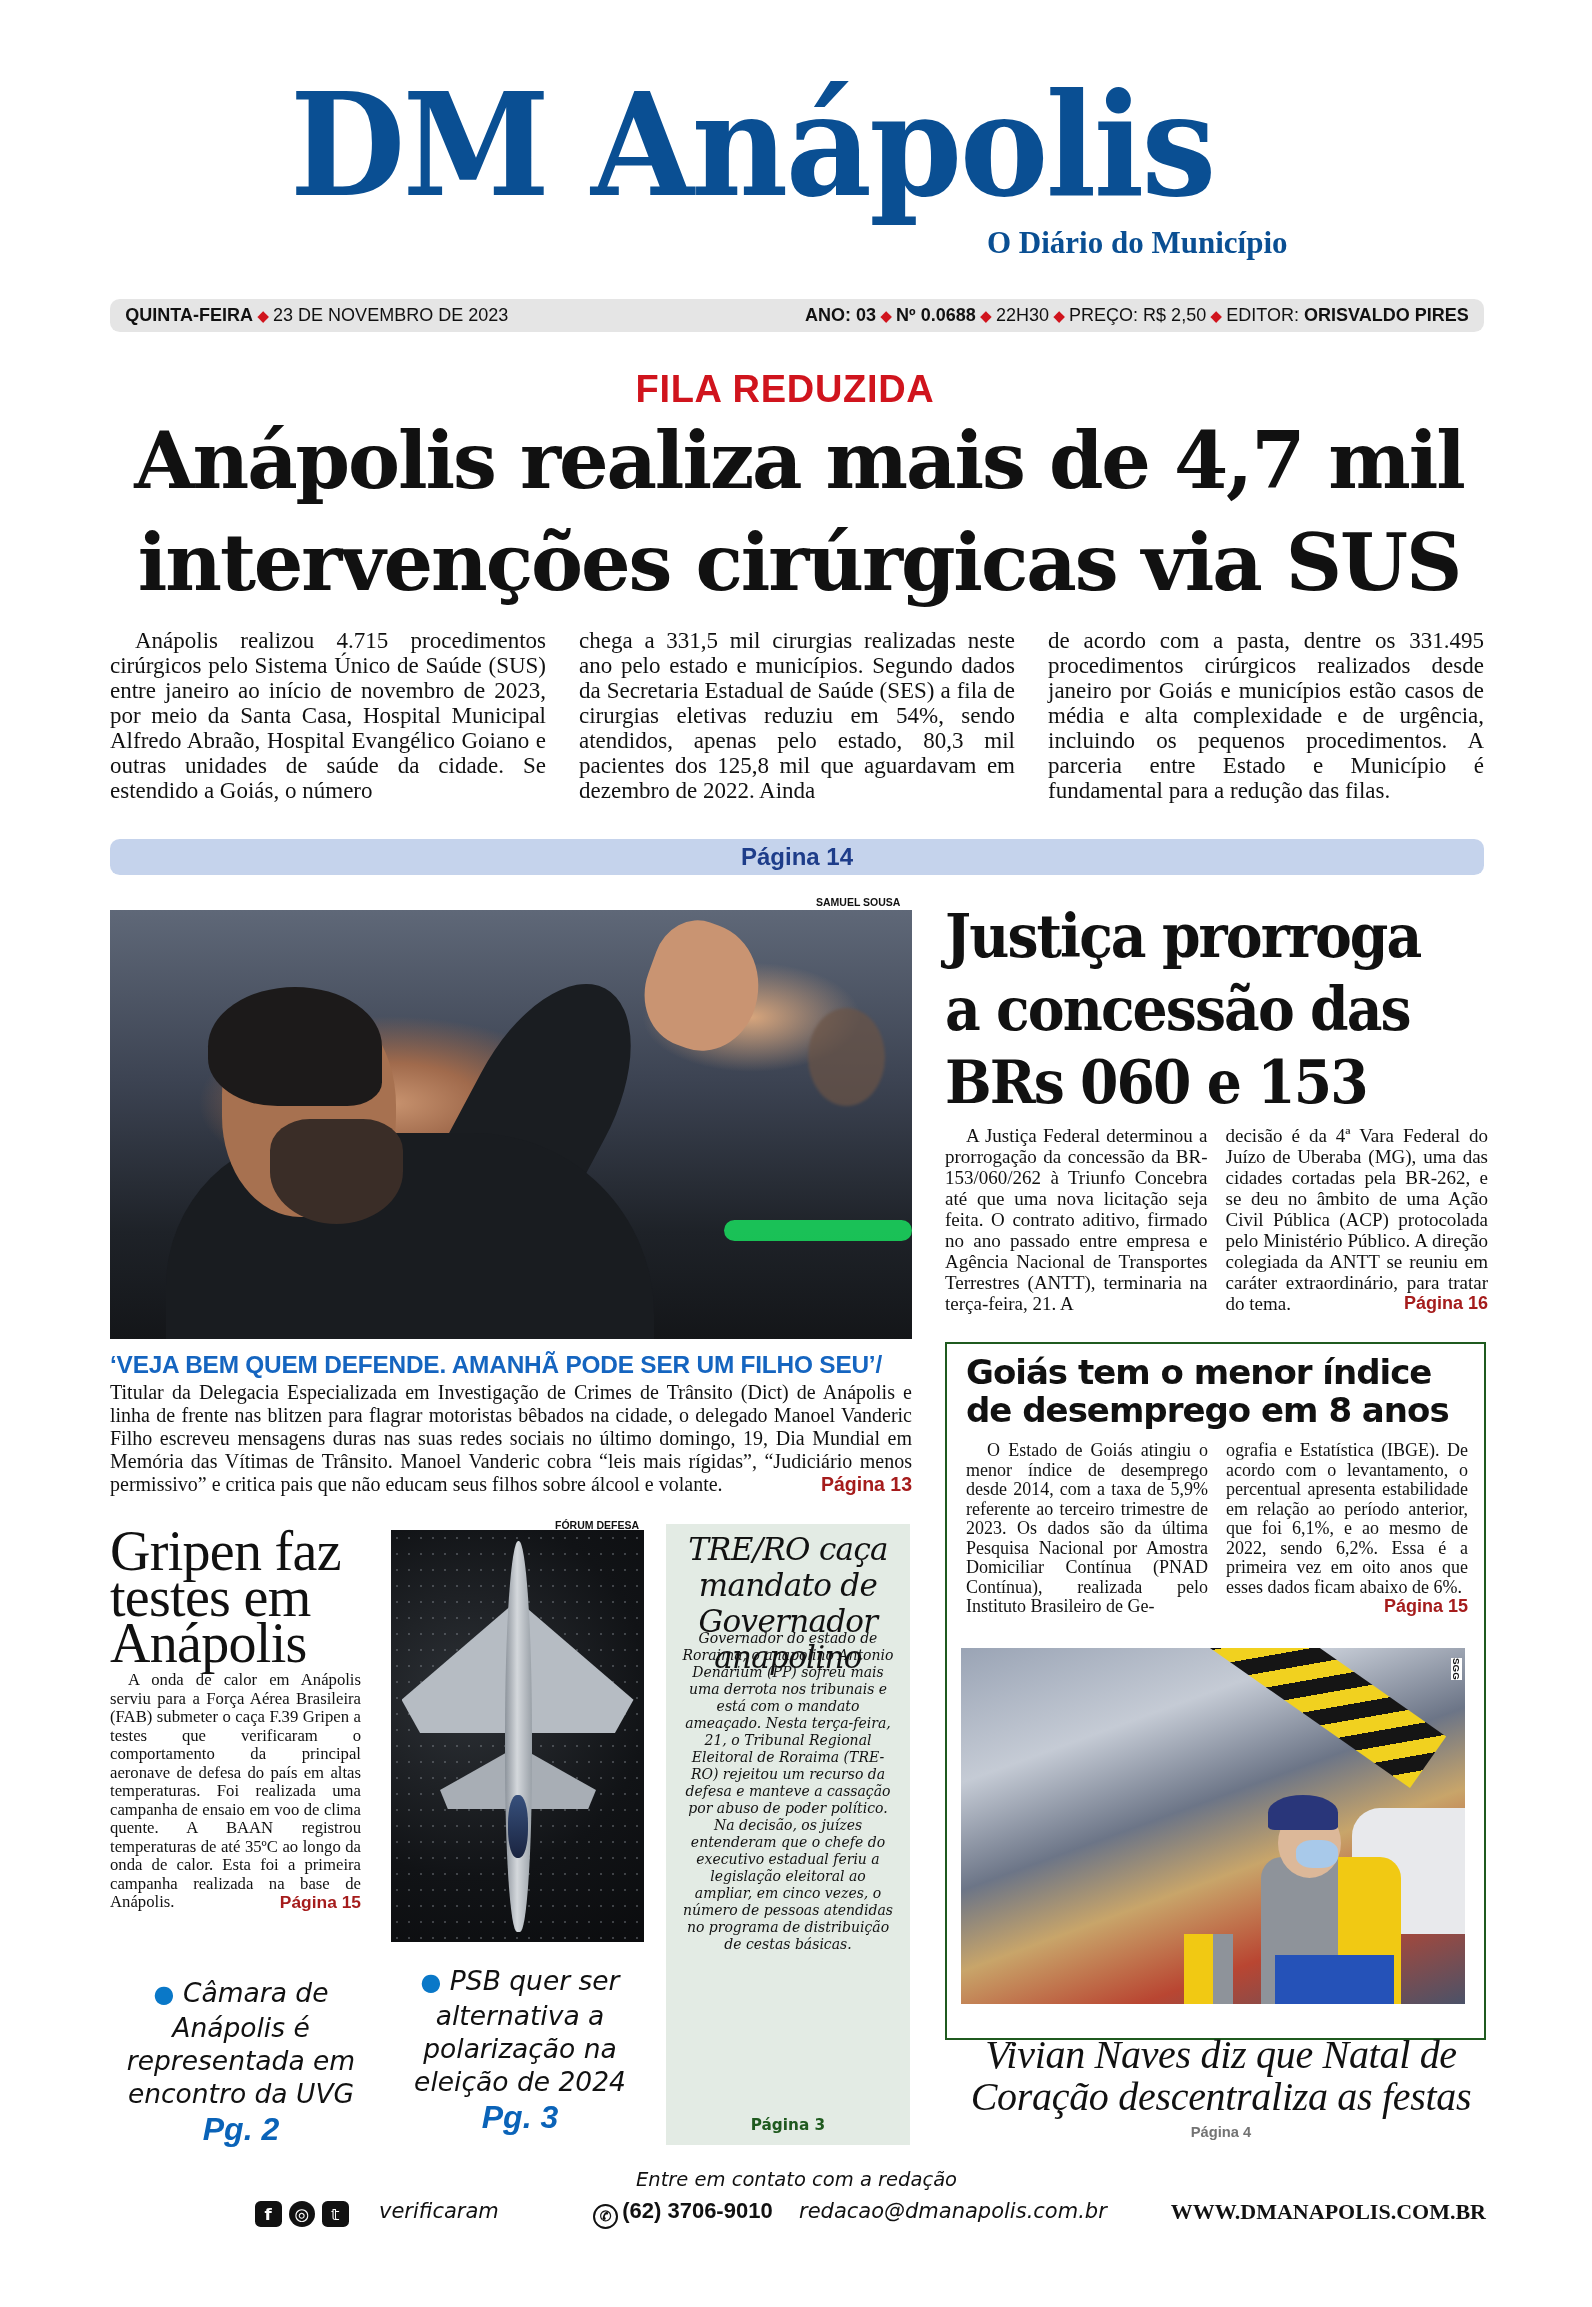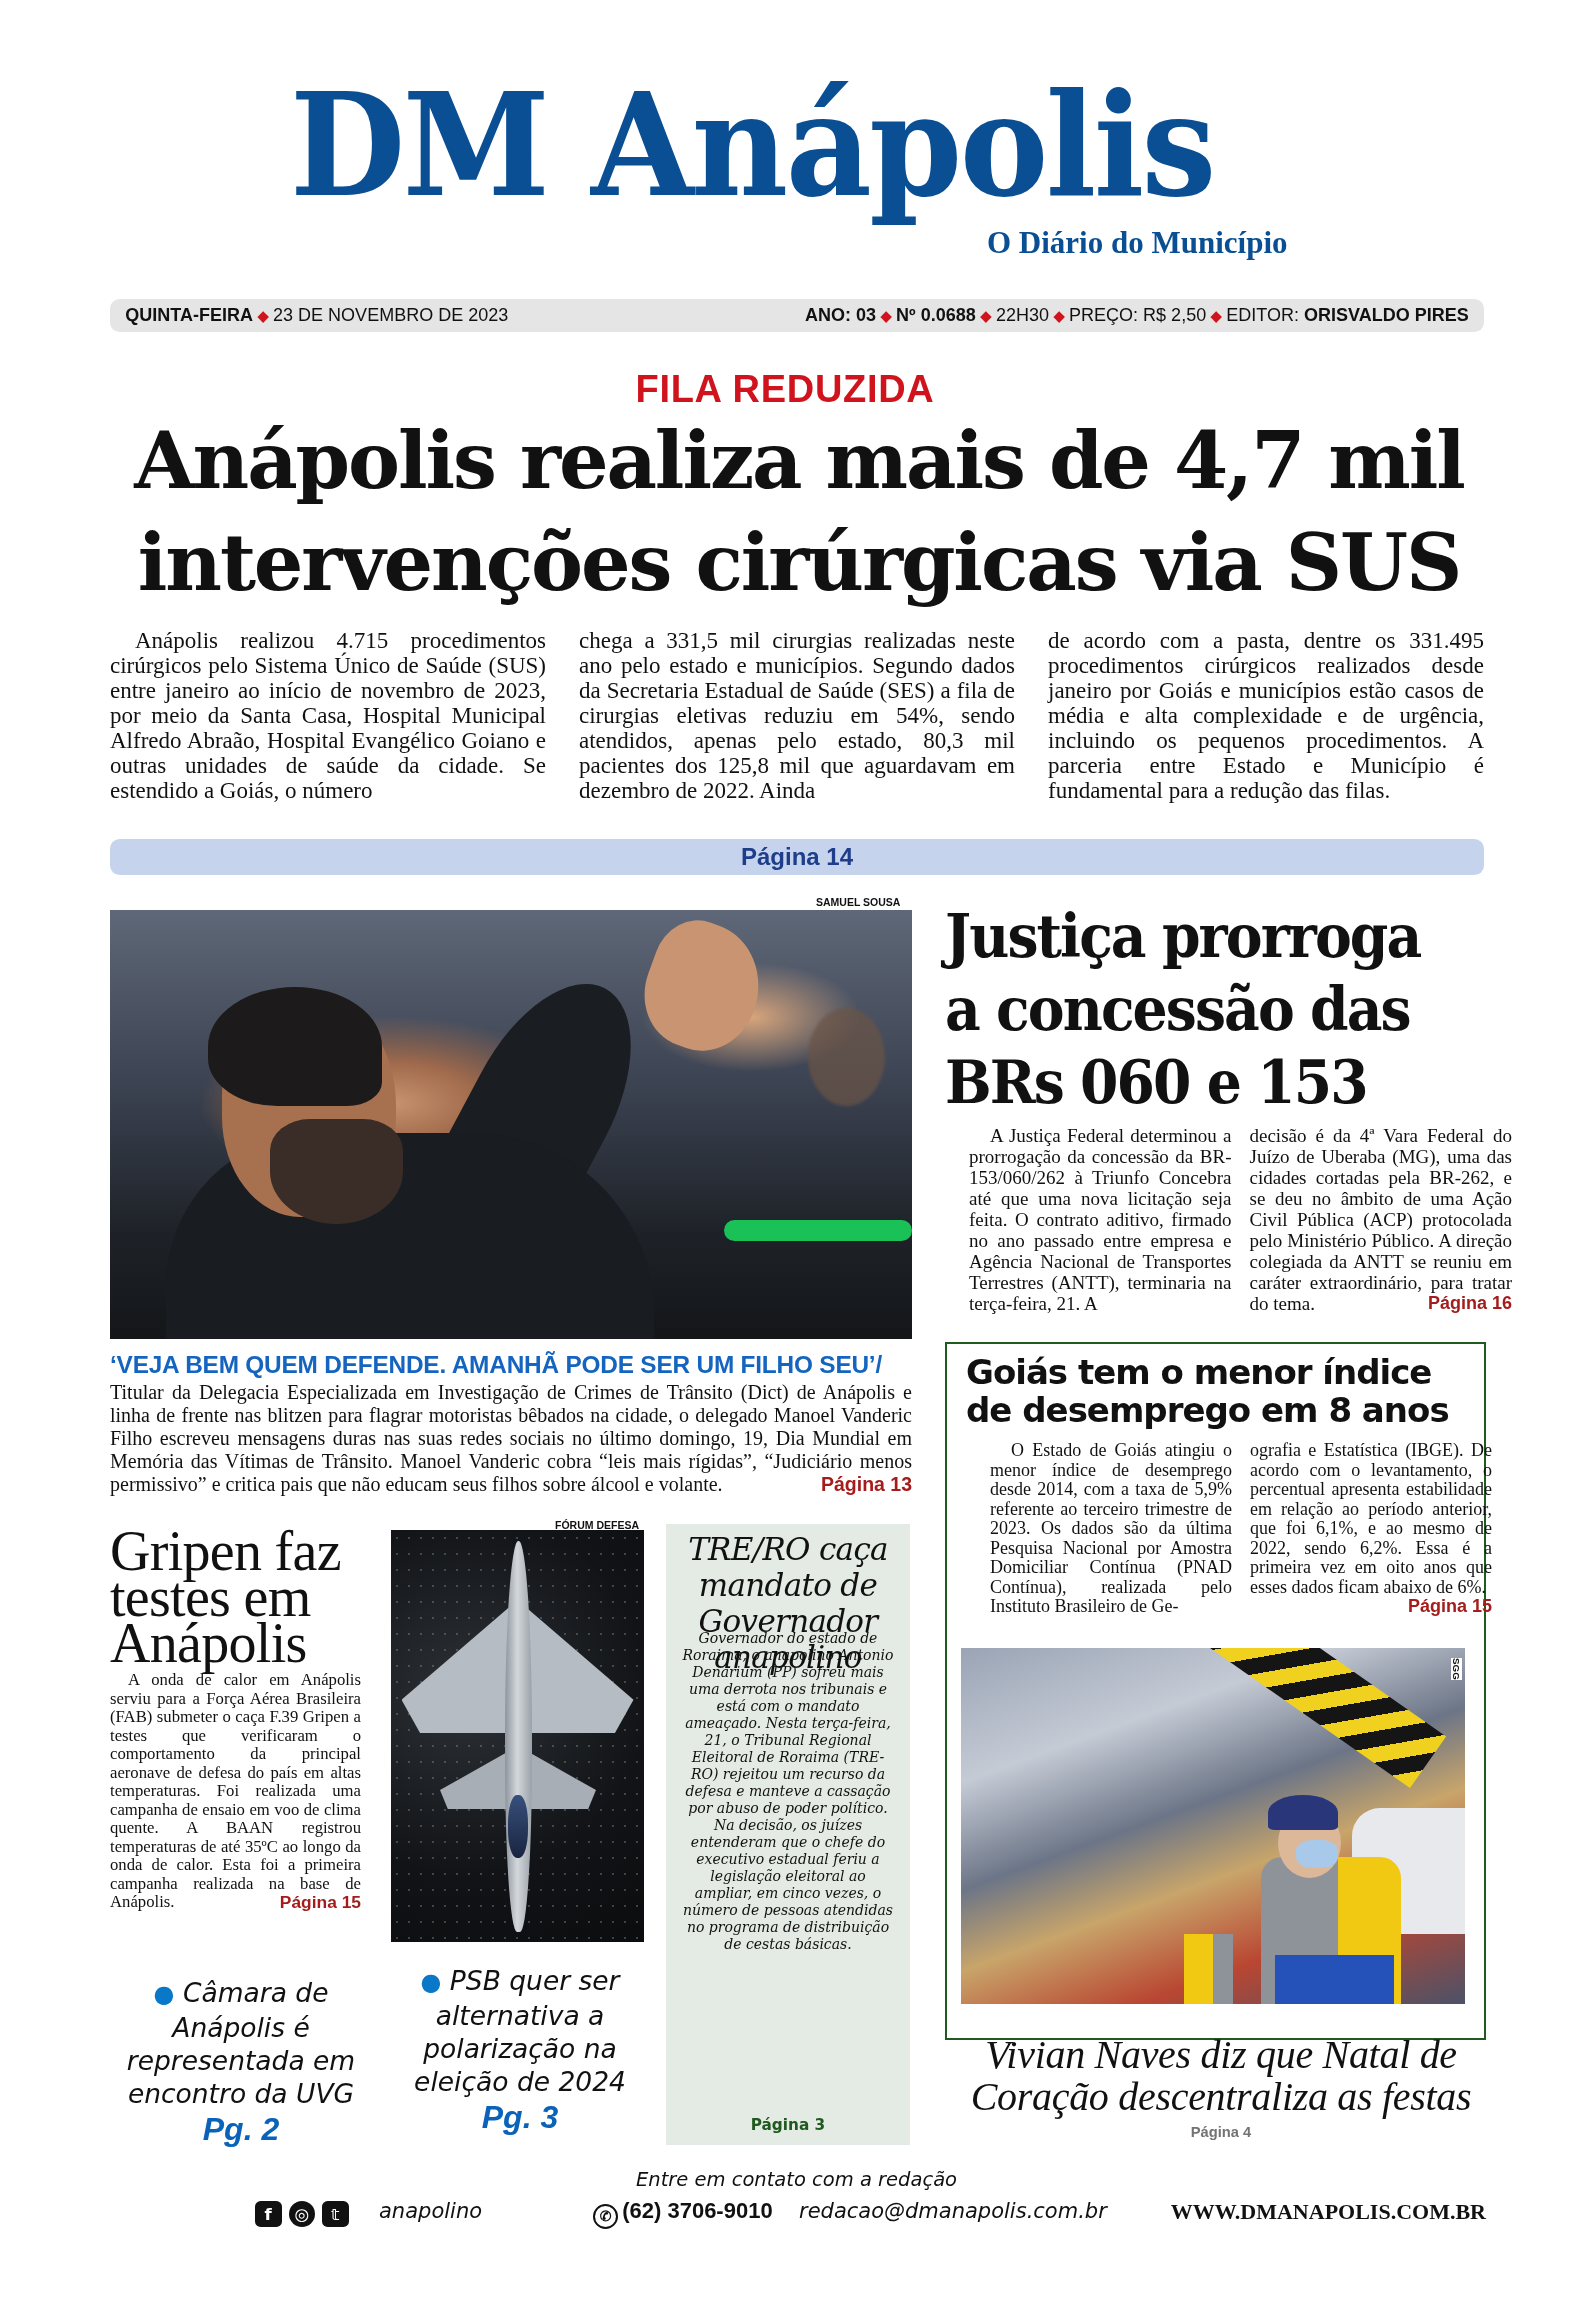--- a/index.html
+++ b/index.html
@@ -39,21 +39,21 @@
   .photo1 .head { position: absolute; left: 112px; top: 84px; width: 174px; height: 223px; background: #a77150; border-radius: 45% 50% 45% 45%; }
   .photo1 .hair { position: absolute; left: 98px; top: 77px; width: 174px; height: 119px; background: #1c1a1a; border-radius: 50% 50% 20% 40%; }
   .photo1 .beard { position: absolute; left: 160px; top: 209px; width: 133px; height: 105px; background: #3a2d27; border-radius: 30% 30% 50% 50%; }
   .photo1 .arm { position: absolute; left: 363px; top: 63px; width: 140px; height: 265px; background: #1a1d21; border-radius: 50% 50% 20% 20%; transform: rotate(28deg); }
   .photo1 .hand { position: absolute; left: 537px; top: 14px; width: 112px; height: 126px; background: #c99472; border-radius: 40% 60% 50% 50%; transform: rotate(20deg); }
   .photo1 .glow { position: absolute; left: 614px; top: 310px; width: 188px; height: 21px; background: #19d35c; border-radius: 10.5px; opacity: .9; }
   .photo1 .bgperson { position: absolute; left: 698px; top: 98px; width: 77px; height: 98px; background: #6b5446; border-radius: 50%; opacity: .7; filter: blur(1.4px); }
 
   
   .just-title { left: 945px; top: 900px; width: 544px; font-family: "DejaVu Serif", serif; font-weight: bold; font-size: 60px; line-height: 73px; letter-spacing: -2.1px; transform: scaleX(0.92); transform-origin: left top; }
-  .cols2 { display: flex; gap: 18px; margin-left: 24px; }
+  .cols2 { display: flex; gap: 18px; }
   .cols2 p { flex: 1; font-size: 19px; line-height: 21px; text-align: justify; }
   .just-body { left: 945px; top: 1125px; width: 543px; }
   .indent { text-indent: 21px; }
   .pg-red { font-family: "Liberation Sans", sans-serif; font-weight: bold; color: #a51c1c; float: right; font-size: 18px; }
 
   
   .veja-title { left: 110px; top: 1351px; font-family: "Liberation Sans", sans-serif; font-weight: bold; font-size: 24.4px; color: #1565c0; white-space: nowrap; letter-spacing: -0.2px; }
   .veja-body { left: 110px; top: 1381px; width: 802px; font-size: 20px; line-height: 23px; text-align: justify; }
 
   
@@ -208,18 +208,18 @@
 <div class="abs vivian-title">Vivian Naves diz que Natal de Coração descentraliza as festas</div>
 <div class="abs vivian-pg">Página 4</div>
 
 <div class="abs foot-cta">Entre em contato com a redação</div>
 <div class="abs foot-row">
   <div class="social">
     <div class="sicon">f</div>
     <div class="sicon" style="border-radius:50%;">◎</div>
     <div class="sicon">𝕥</div>
   </div>
-  <div class="handle">anapolino</div>
+  <div class="handle">verificaram</div>
   <div class="phone"><span class="wa">✆</span><span>(62) 3706-9010</span></div>
   <div class="email">redacao@dmanapolis.com.br</div>
   <div class="site">WWW.DMANAPOLIS.COM.BR</div>
 </div>
 
 
 </body></html>

